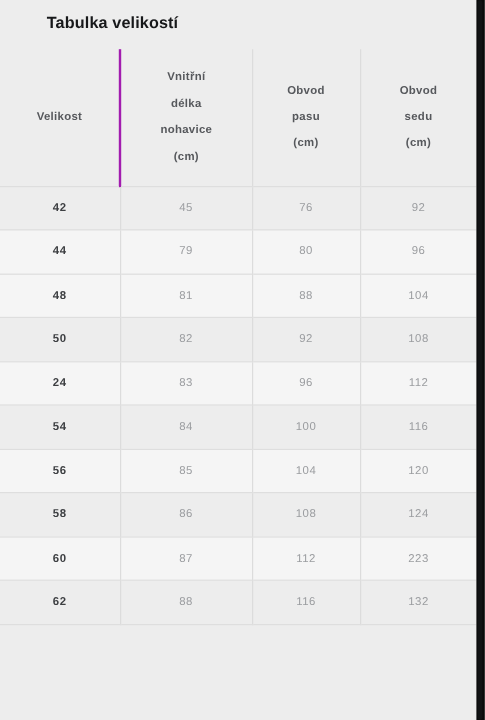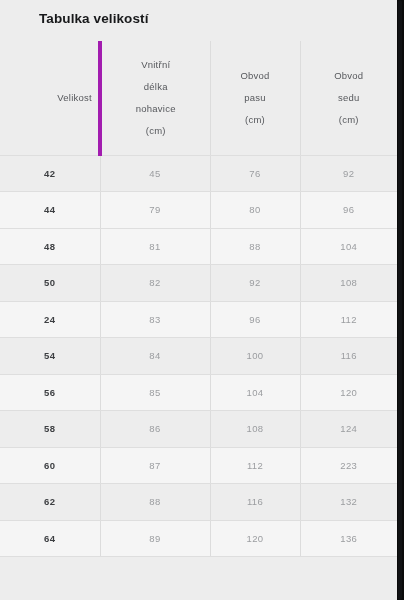--- a/index.html
+++ b/index.html
@@ -79,32 +79,32 @@
   table.size-table col.c3 { width: 97px; }
 
   
   thead tr.header-row {
     background: #ededed;
   }
   thead th {
     height: 114px;
     vertical-align: middle;
     text-align: center;
-    font-weight: normal;
+    font-weight: bold;
     color: #56585c;
     font-size: 9.5px;
     line-height: 22px;
     letter-spacing: 0.25px;
     padding: 0 6px;
     box-sizing: border-box;
     border-bottom: 1px solid #dedede;
     border-right: 1px solid #dcdcdc;
   }
   thead th.last-col { border-right: none; }
-  thead th.first-col { border-right: 4px solid #a21caf; text-align: right; }
+  thead th.first-col { border-right: 2px solid #a21caf; }
 
   
   tbody tr {
     height: 36.5px;
   }
   tbody tr.row-odd  { background: #ededed; }
   tbody tr.row-even { background: #f5f5f5; }
 
   tbody td {
     height: 36.5px;
@@ -225,26 +225,20 @@
             <td class="val-col">87</td>
             <td class="val-col">112</td>
             <td class="val-col last-col">223</td>
           </tr>
           <tr class="row-odd">
             <td class="size-col">62</td>
             <td class="val-col">88</td>
             <td class="val-col">116</td>
             <td class="val-col last-col">132</td>
           </tr>
-          <tr class="row-even">
-            <td class="size-col">64</td>
-            <td class="val-col">89</td>
-            <td class="val-col">120</td>
-            <td class="val-col last-col">136</td>
-          </tr>
         </tbody>
     </table>
   </div>
 
   <div id="scroll-strip">
     <div class="thumb"></div>
   </div>
 
 </div>
 

